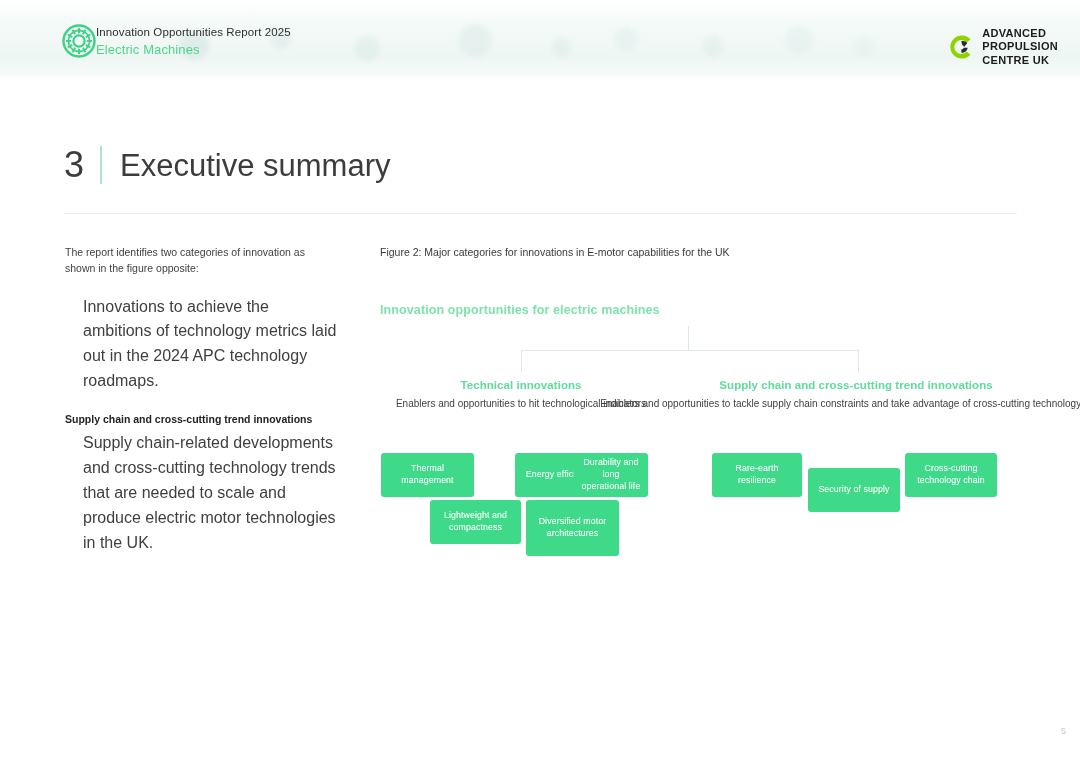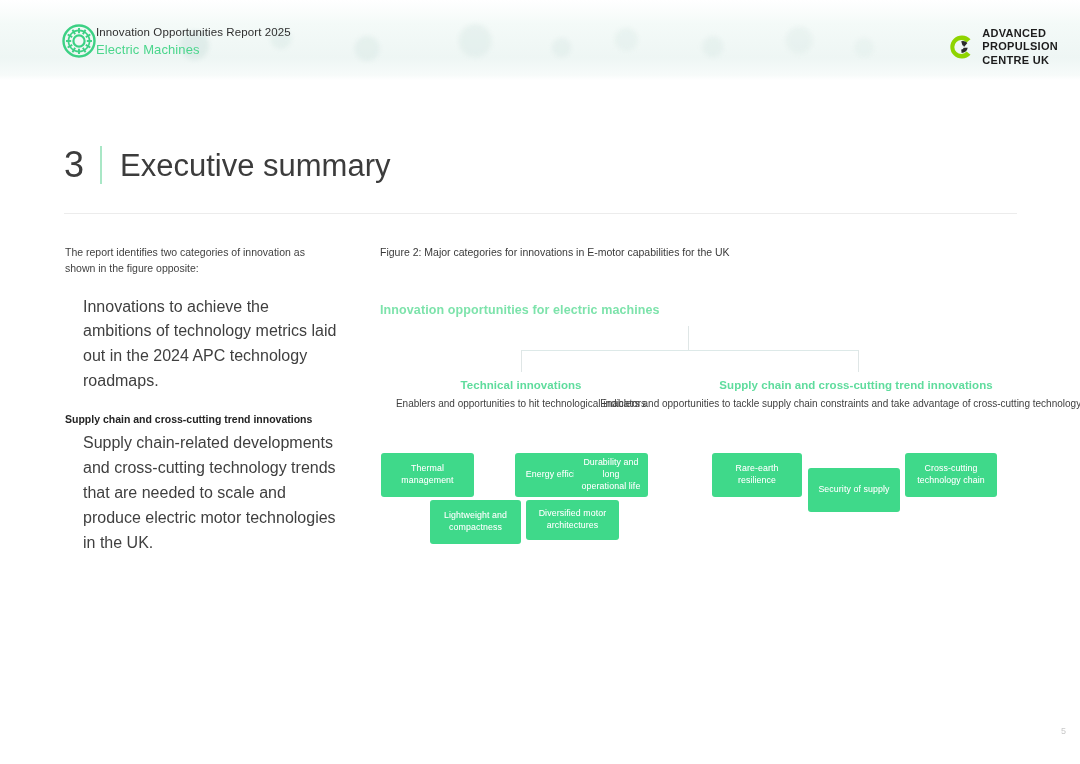--- a/index.html
+++ b/index.html
@@ -313,19 +313,19 @@
 
 <div class="branch branch-right">
   <div class="branch-title">Supply chain and cross-cutting trend innovations</div>
   <div class="branch-sub">Enablers and opportunities to tackle supply chain constraints and take advantage of cross-cutting technology trends</div>
 </div>
 
 <div class="box" style="left:381px; top:453px; width:93px; height:44px;">Thermal management</div>
 <div class="box" style="left:479px; top:453px; width:90px; height:44px;margin-left:36px;">Energy efficiency</div>
 <div class="box" style="left:574px; top:453px; width:74px; height:44px;">Durability and long operational life</div>
 <div class="box" style="left:430px; top:500px; width:91px; height:44px;">Lightweight and compactness</div>
-<div class="box" style="left:526px; top:500px; width:93px; height:40px;">Diversified motor architectures</div>
+<div class="box" style="left:526px; top:500px; width:93px; height:56px;">Diversified motor architectures</div>
 
 <div class="box" style="left:712px; top:453px; width:90px; height:44px;">Rare-earth resilience</div>
 <div class="box" style="left:808px; top:453px; width:92px; height:44px;margin-top:15px;">Security of supply</div>
 <div class="box" style="left:905px; top:453px; width:92px; height:44px;">Cross-cutting technology chain</div>
 
 <div class="page-number">5</div>
 
 </body></html>

